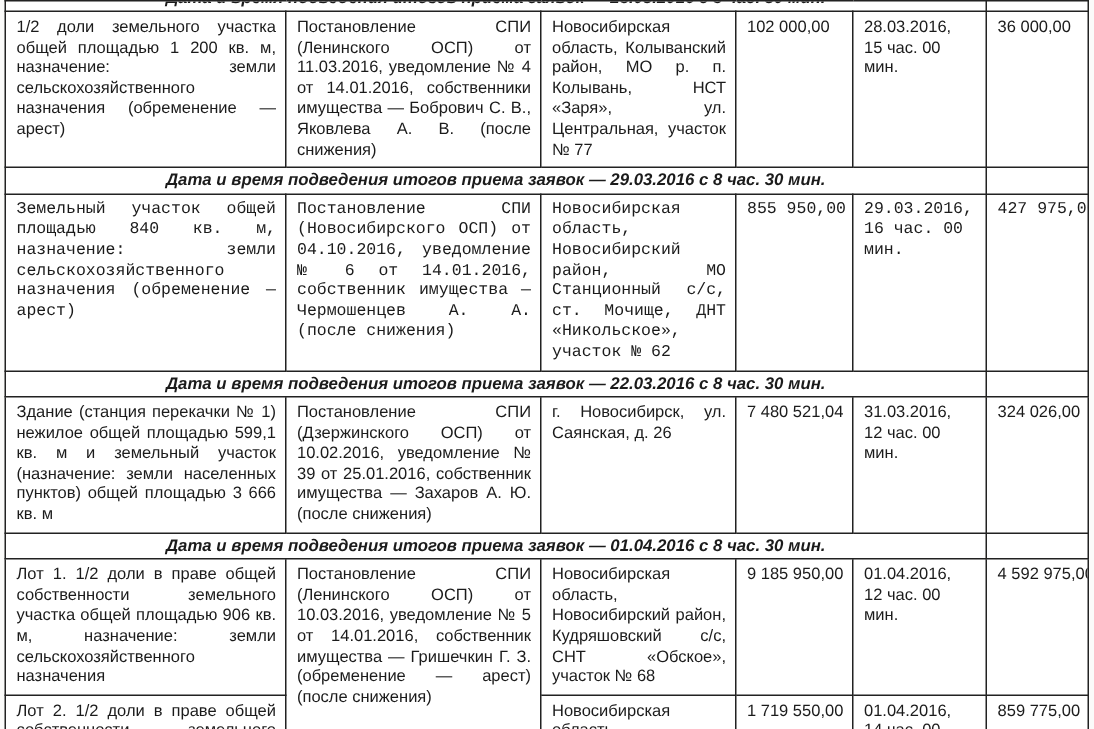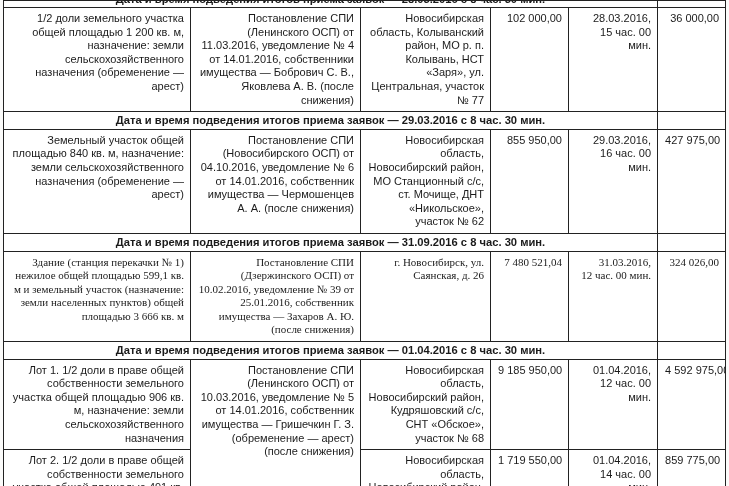--- a/index.html
+++ b/index.html
@@ -29,38 +29,38 @@
     width: 722px;
   }
   table.lots td {
     border: 1.5px solid #222;
     vertical-align: top;
     padding: 4px 6px 4px 7px;
     font-size: 11px;
     line-height: 13.6px;
     background: #fff;
     overflow: hidden;
-    text-align: right;
   }
   td.desc, td.res, td.loc { text-align: justify; }
   td.num {
     white-space: nowrap;
     padding-left: 6px;
     padding-right: 2px;
     font-size: 10.8px;
   }
   td.dt { white-space: pre-line; }
 
   
   tr.band td {
     font-weight: bold;
     text-align: center;
     padding: 2px 4px 1px 4px;
     height: 13px;
     font-size: 11.2px;
+    font-style: italic;
   }
   tr.band td.band-side { padding: 0; }
 
   
   tr.partial td {
     height: 6px;
     padding: 0;
   }
   .clip {
     height: 6px;
@@ -70,22 +70,22 @@
     margin-top: -9px;
     font-weight: bold;
     text-align: center;
     font-size: 11.2px;
     line-height: 14px;
     white-space: nowrap;
   }
 
   
   tr.r1 > td { height: 76px; }
-  tr.r2 > td { height: 61px; }
-  tr.r3 > td { height: 60px; font-family: Liberation Serif, serif; }
+  tr.r2 > td { height: 61px; font-family: Liberation Mono, monospace; }
+  tr.r3 > td { height: 60px; }
   tr.r4 > td { height: 63px; }
   tr.r5 > td { height: 61px; }
 </style>
 </head>
 <body>
 
 <div class="page">
   <table class="lots">
     <colgroup>
       <col style="width:187px">
@@ -125,21 +125,21 @@
       <td class="desc">Земельный участок общей площадью 840 кв. м, назначение: земли сельскохозяйственного назначения (обременение — арест)</td>
       <td class="res">Постановление СПИ (Новосибирского ОСП) от 04.10.2016, уведомление № 6 от 14.01.2016, собственник имущества — Чермошенцев А. А. (после снижения)</td>
       <td class="loc">Новосибирская область, Новосибирский район, МО Станционный с/с, ст. Мочище, ДНТ «Никольское», участок № 62</td>
       <td class="num">855 950,00</td>
       <td class="dt">29.03.2016,
 16 час. 00 мин.</td>
       <td class="num">427 975,00</td>
     </tr>
 
     <tr class="band">
-      <td colspan="5">Дата и время подведения итогов приема заявок — 31.09.2016 с 8 час. 30 мин.</td>
+      <td colspan="5">Дата и время подведения итогов приема заявок — 22.03.2016 с 8 час. 30 мин.</td>
       <td class="band-side"></td>
     </tr>
 
     <tr class="r3">
       <td class="desc">Здание (станция перекачки № 1) нежилое общей площадью 599,1 кв. м и земельный участок (назначение: земли населенных пунктов) общей площадью 3 666 кв. м</td>
       <td class="res">Постановление СПИ (Дзержинского ОСП) от 10.02.2016, уведомление № 39 от 25.01.2016, собственник имущества — Захаров А. Ю. (после снижения)</td>
       <td class="loc">г. Новосибирск, ул. Саянская, д. 26</td>
       <td class="num">7 480 521,04</td>
       <td class="dt">31.03.2016,
 12 час. 00 мин.</td>

